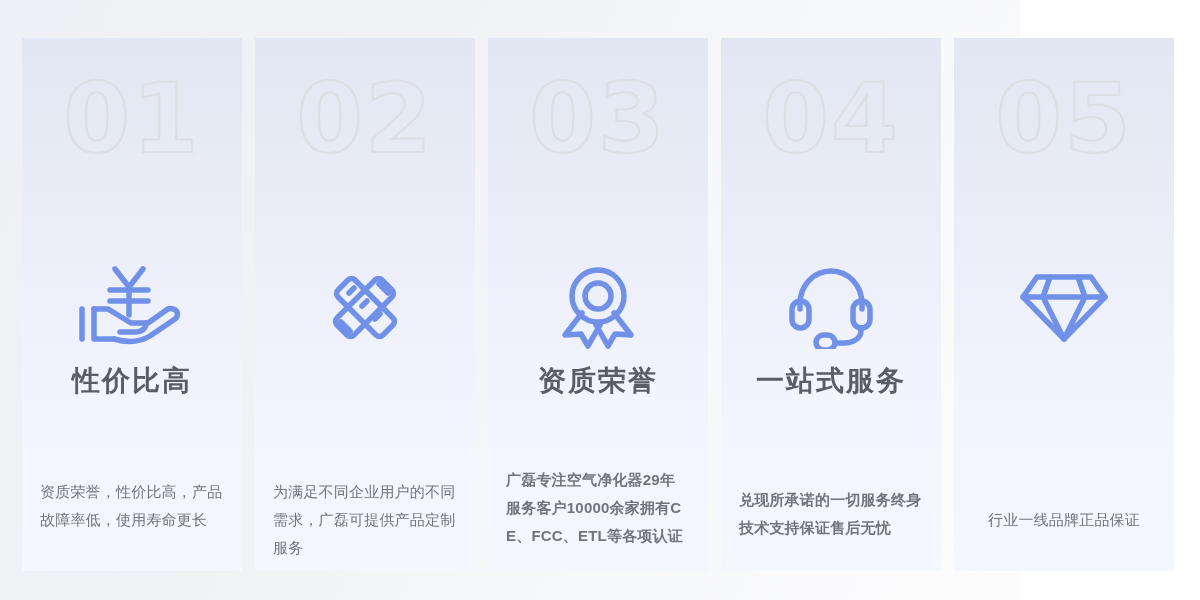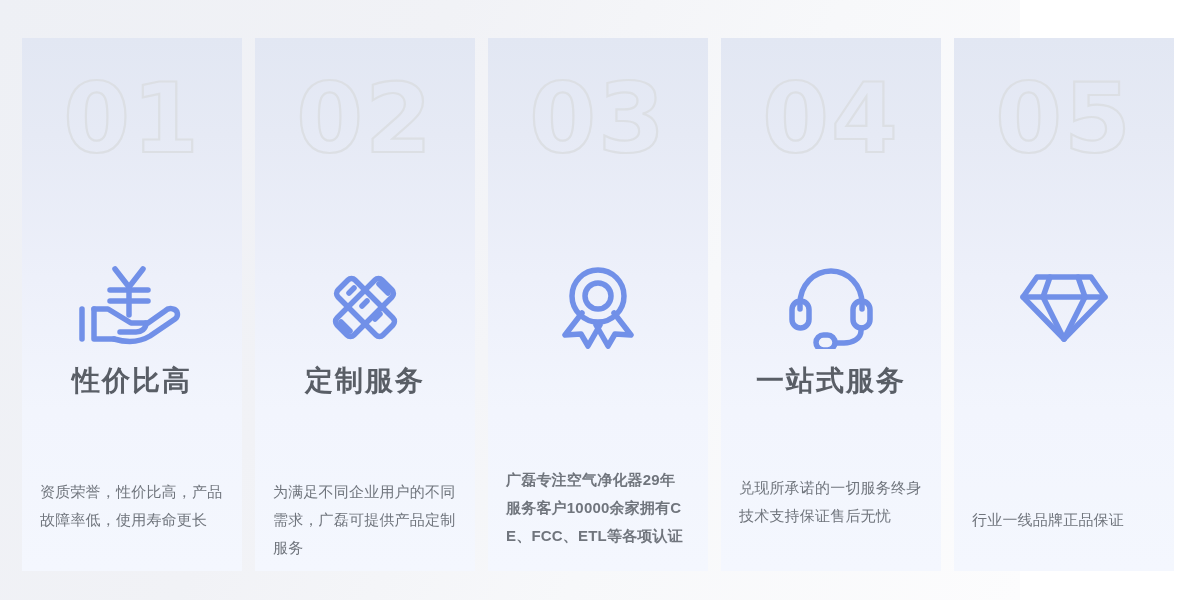--- a/index.html
+++ b/index.html
@@ -105,26 +105,27 @@
     top: 440px;
     font-size: 15px;
     line-height: 28px;
     color: #70757d;
     text-align: left;
     letter-spacing: 0.2px;
     word-break: break-all;
   }
   
   .card.desc-center .card-desc {
+    text-align: center;
     top: 468px;
     word-break: normal;
   }
   
   .card.desc-up .card-desc { top: 428px; font-weight: bold; }
-  .card.desc-down .card-desc { top: 436px; }
+  .card.desc-down .card-desc { top: 448px; font-weight: bold; }
 </style>
 </head>
 <body>
 
 <div id="stage">
   <div id="cards">
 
     <div class="card">
       <div class="card-number">
         <svg width="140" height="100" viewBox="0 0 140 100" aria-hidden="true">
@@ -167,21 +168,20 @@
           <path d="M28 30 L33 25"></path>
           <path d="M41 43 L46 38"></path>
           <path d="M54 56 L59 51"></path>
 
           <path d="M71 27 L61 17 A5 5 0 0 0 54 17 L16 55 A5 5 0 0 0 16 62 L26 72 A5 5 0 0 0 33 72 L71 34 A5 5 0 0 0 71 27 Z"></path>
           <path d="M58 21 L67 30"></path>
           <path d="M20 59 L29 68"></path>
         </svg>
       </div>
 
-      <div class="card-title">定制服务</div>
       <div class="card-desc">为满足不同企业用户的不同需求，广磊可提供产品定制服务</div>
     </div>
 
     <div class="card desc-up">
       <div class="card-number">
         <svg width="140" height="100" viewBox="0 0 140 100" aria-hidden="true">
           <text x="70" y="76" text-anchor="middle">03</text>
         </svg>
       </div>
 
@@ -190,20 +190,21 @@
 
           <path d="M27 50 L10 72 L26 71 L33 83 L45 62"></path>
           <path d="M59 50 L76 72 L60 71 L53 83 L41 62"></path>
 
           <circle cx="43" cy="33" r="26"></circle>
 
           <circle cx="43" cy="33" r="13"></circle>
         </svg>
       </div>
 
+      <div class="card-title">资质荣誉</div>
       <div class="card-desc">广磊专注空气净化器29年服务客户10000余家拥有CE、FCC、ETL等各项认证</div>
     </div>
 
     <div class="card desc-down">
       <div class="card-number">
         <svg width="140" height="100" viewBox="0 0 140 100" aria-hidden="true">
           <text x="70" y="76" text-anchor="middle">04</text>
         </svg>
       </div>
 

